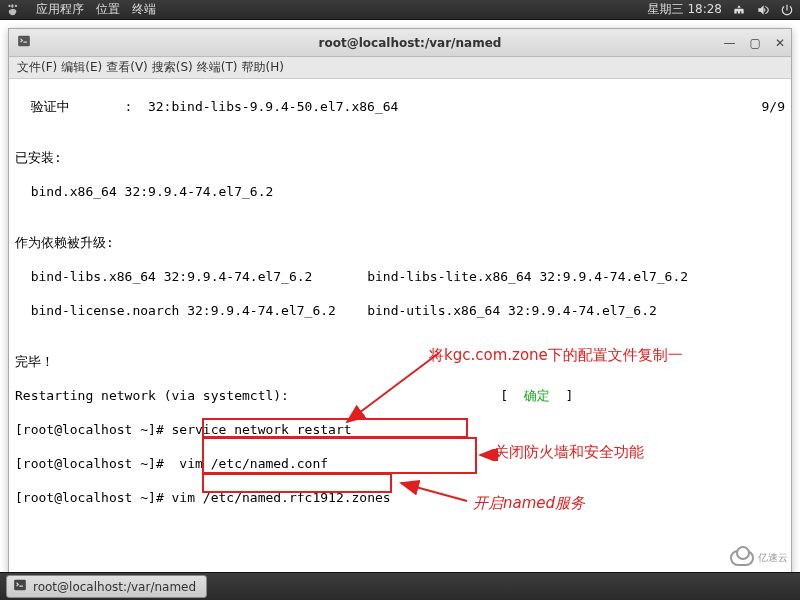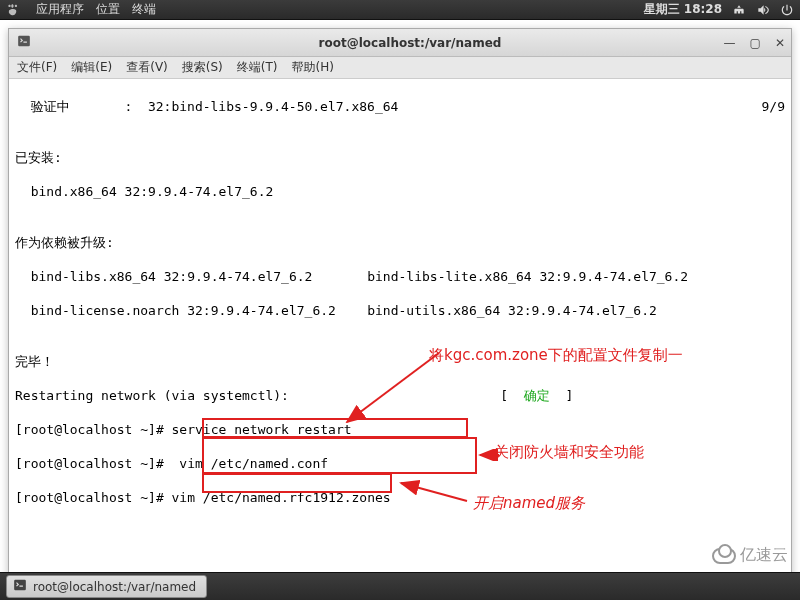--- a/index.html
+++ b/index.html
@@ -16,21 +16,21 @@
       height: 20px;
       background: linear-gradient(#3b3b3b, #2a2a2a);
       color: #ddd;
       display: flex;
       align-items: center;
       padding: 0 6px;
       font-size: 12px;
       border-bottom: 1px solid #111;
     }
     .top-panel .left { display: flex; align-items: center; gap: 12px; }
-    .top-panel .right { margin-left: auto; display: flex; align-items: center; gap: 10px; font-weight: bold; }
+    .top-panel .right { margin-left: auto; display: flex; align-items: center; gap: 10px; }
     .top-panel .icon { display: inline-flex; }
     .gnome-foot { width:14px; height:14px; margin-right:4px; }
     .window {
       position: relative;
       margin: 8px 8px 0 8px;
       background: #fff;
       border: 1px solid #aaa;
       box-shadow: 0 2px 8px rgba(0,0,0,.25);
     }
     .titlebar {
@@ -45,21 +45,21 @@
       position: relative;
     }
     .titlebar .term-icon { margin-right: 6px; }
     .titlebar .title { flex: 1; text-align: center; }
     .win-controls { position: absolute; right: 6px; display: flex; gap: 14px; color: #444; }
     .win-controls span { cursor: pointer; font-weight: normal; }
     .menubar {
       height: 22px;
       display: flex;
       align-items: center;
-      gap: 14px;
+      gap: 4px;
       padding: 0 8px;
       background: #e8e8e8;
       border-bottom: 1px solid #ccc;
       font-size: 12px;
       color: #333;
     }
     .term-body {
       font-family: "DejaVu Sans Mono", "Courier New", monospace;
       font-size: 13px;
       line-height: 17px;
@@ -94,21 +94,21 @@
       border-radius: 3px;
       padding: 2px 10px 2px 6px;
       color: #333;
       font-size: 12px;
       gap: 6px;
     }
     .watermark {
       position: absolute;
       right: 12px;
       bottom: 34px;
-      font-size: 16px;
+      font-size: 10px;
       color: #999;
       display:flex; align-items:center; gap:4px;
     }
     .cloud { width:24px; height:16px; border:2px solid #999; border-radius:10px; position:relative; }
     .cloud::before { content:""; position:absolute; width:10px;height:10px;border:2px solid #999;border-radius:50%; top:-6px; left:4px; background:#fff;}
   </style>
 </head>
 <body>
 
 <div class="top-panel">

